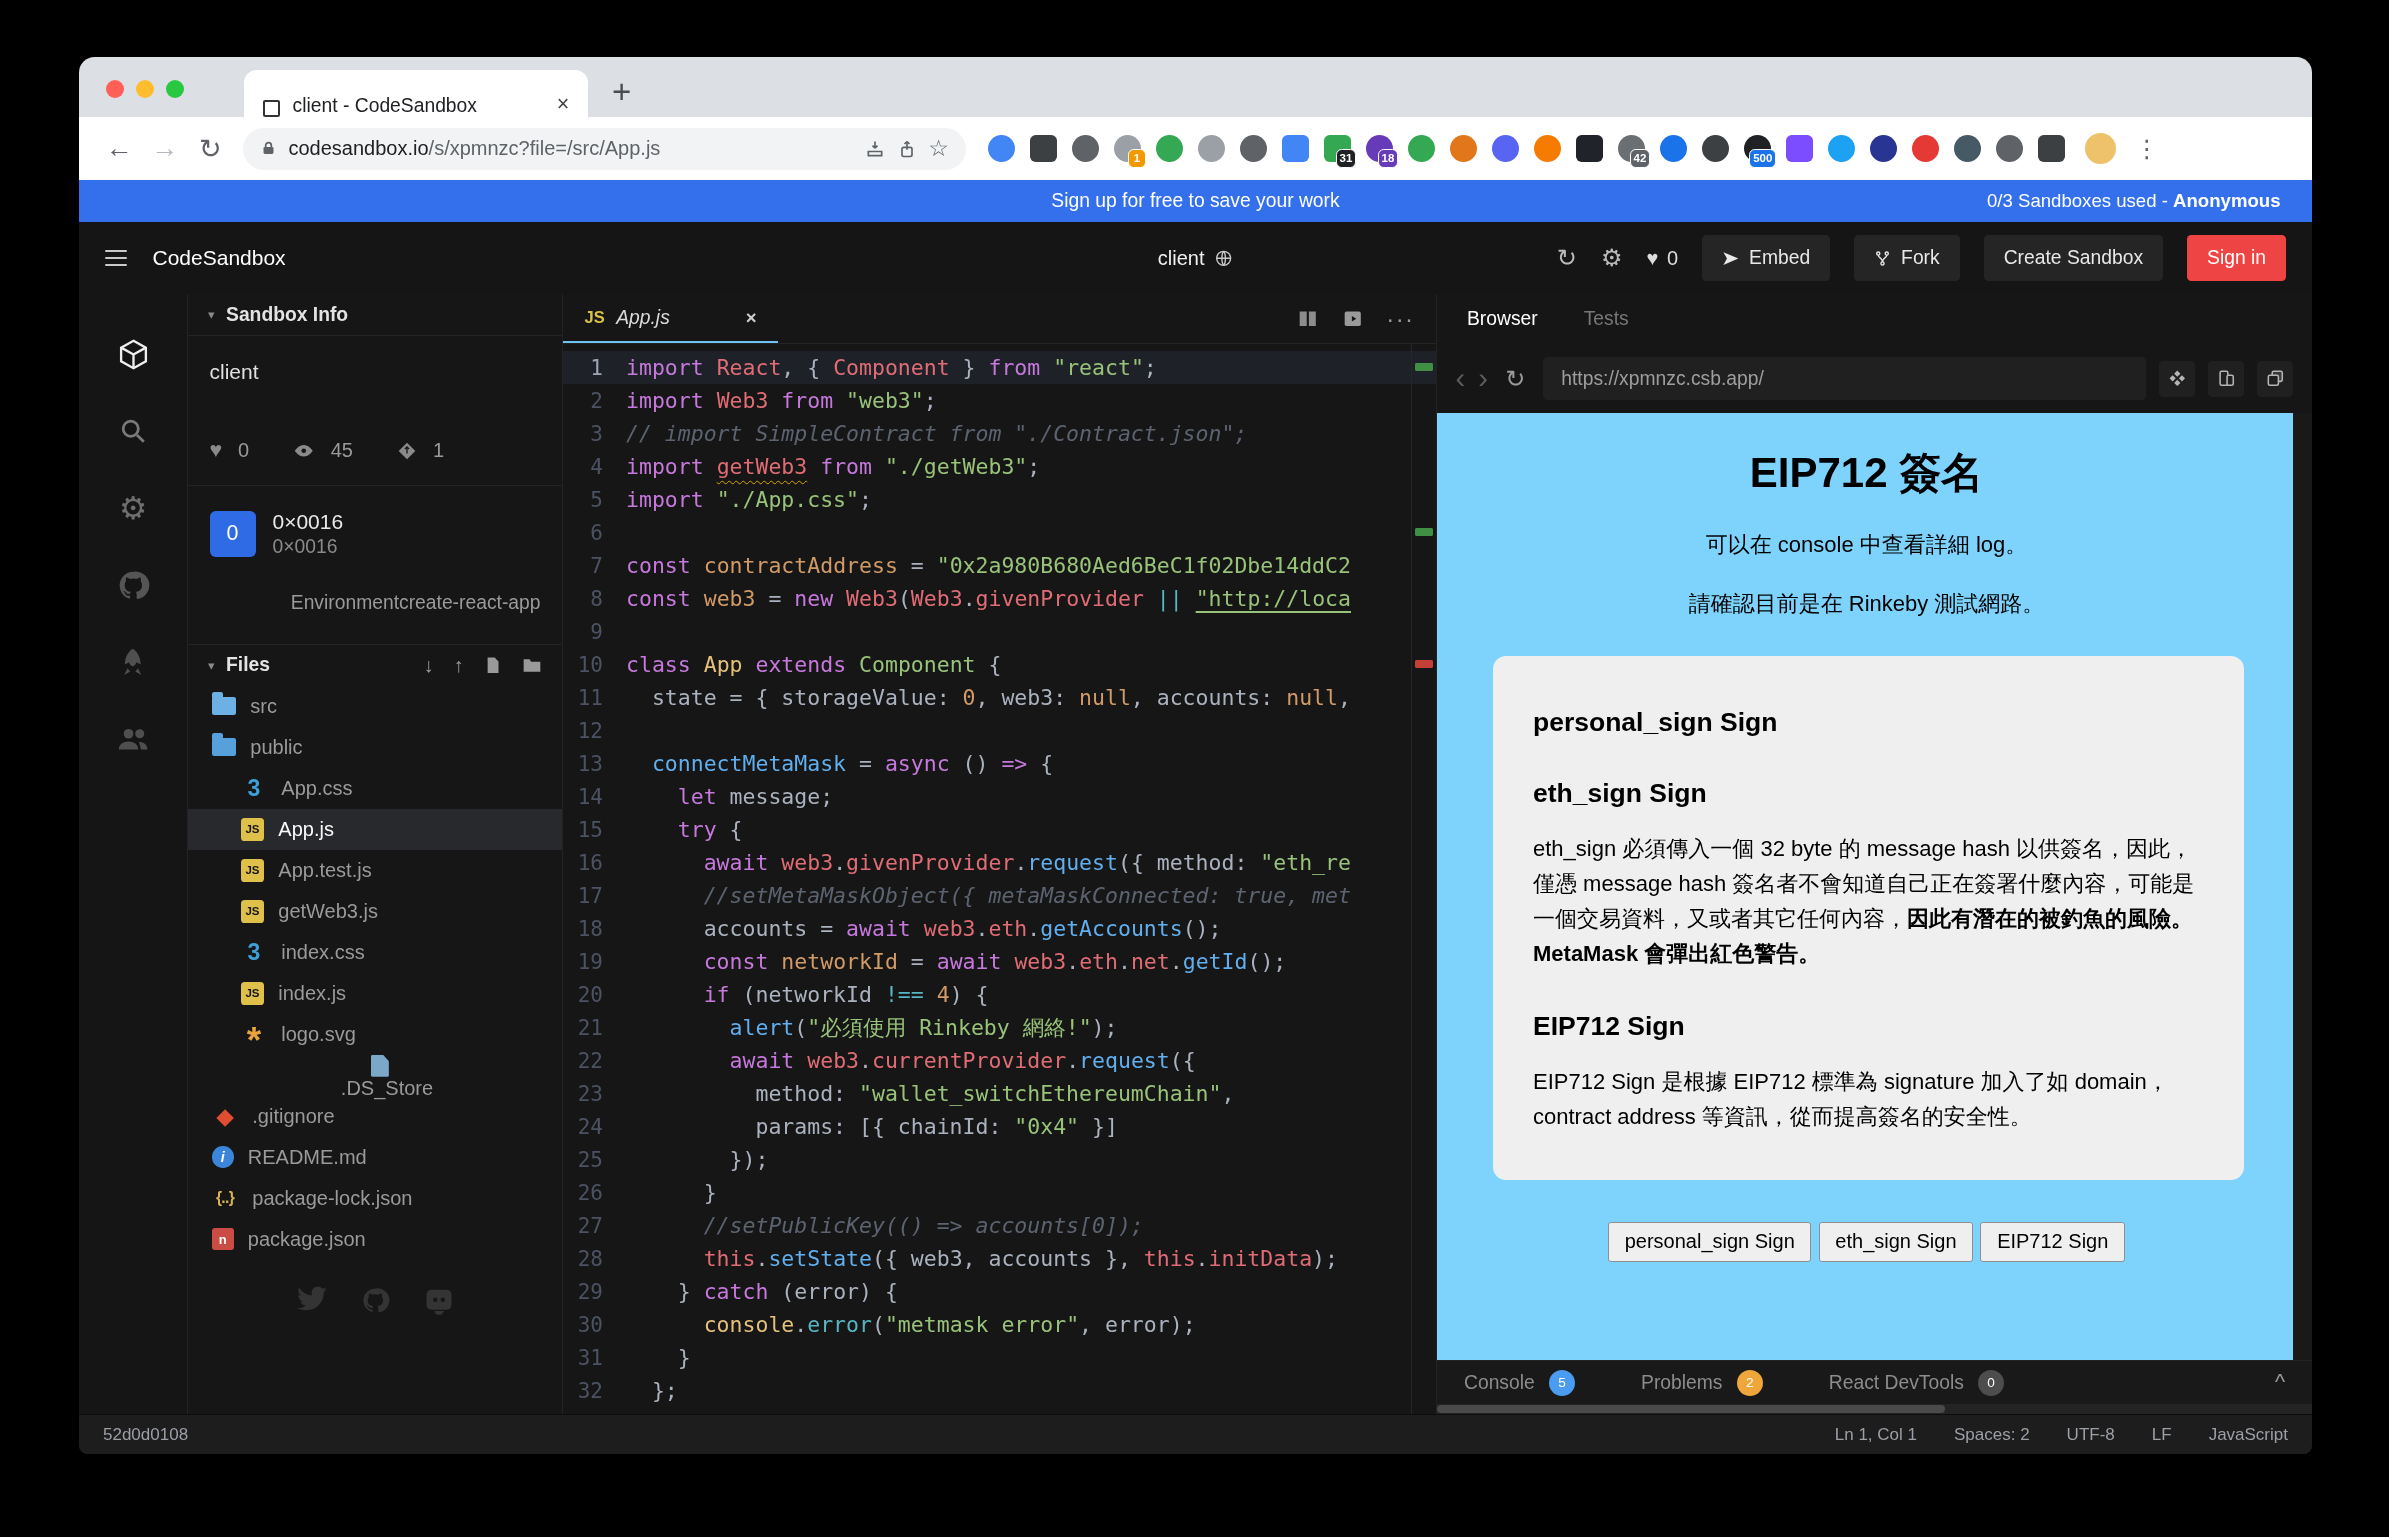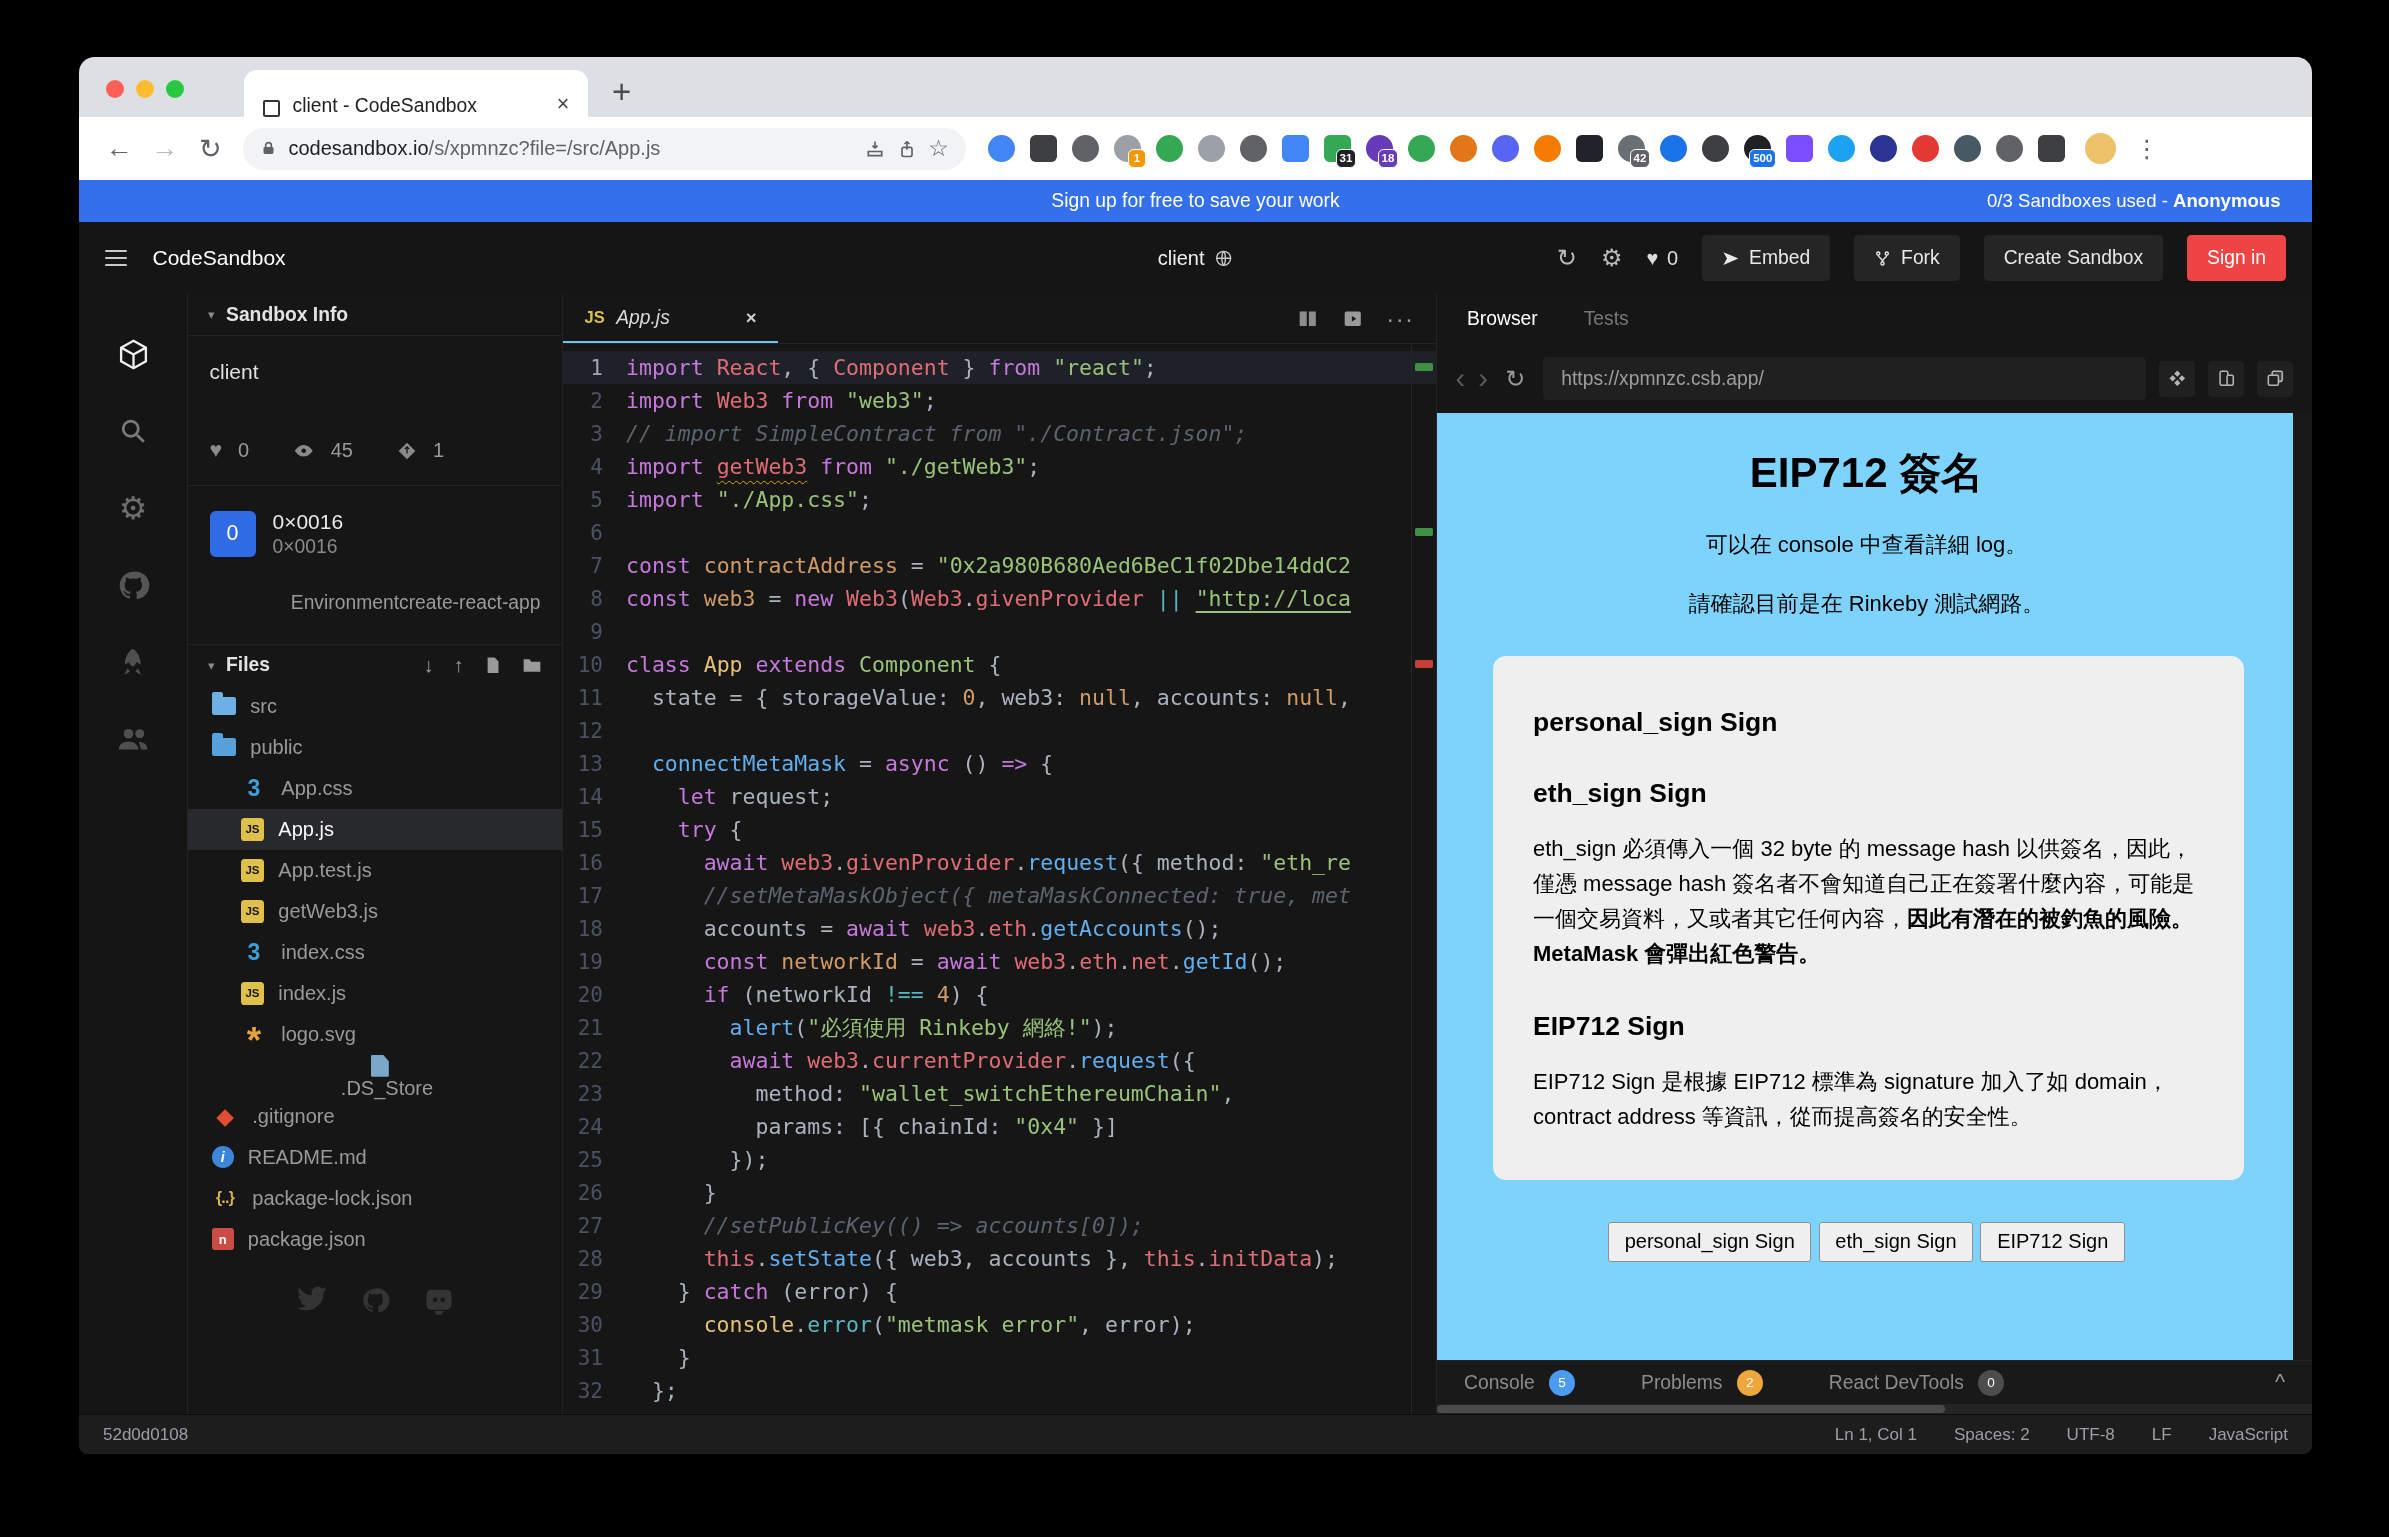--- a/index.html
+++ b/index.html
@@ -533,21 +533,21 @@
             <div class="cl">
               <span class="ln">12</span>
               <span class="lc"></span>
             </div>
             <div class="cl">
               <span class="ln">13</span>
               <span class="lc"><span class="tk-p">  </span><span class="tk-f">connectMetaMask</span><span class="tk-p"> = </span><span class="tk-k">async</span><span class="tk-p"> () </span><span class="tk-k">=&gt;</span><span class="tk-p"> {</span></span>
             </div>
             <div class="cl">
               <span class="ln">14</span>
-              <span class="lc"><span class="tk-p">    </span><span class="tk-k">let</span><span class="tk-p"> request;</span></span>
+              <span class="lc"><span class="tk-p">    </span><span class="tk-k">let</span><span class="tk-p"> message;</span></span>
             </div>
             <div class="cl">
               <span class="ln">15</span>
               <span class="lc"><span class="tk-p">    </span><span class="tk-k">try</span><span class="tk-p"> {</span></span>
             </div>
             <div class="cl">
               <span class="ln">16</span>
               <span class="lc"><span class="tk-p">      </span><span class="tk-k">await</span><span class="tk-p"> </span><span class="tk-v">web3</span><span class="tk-p">.</span><span class="tk-v">givenProvider</span><span class="tk-p">.</span><span class="tk-f">request</span><span class="tk-p">({ method: </span><span class="tk-s">"eth_re</span></span>
             </div>
             <div class="cl">

